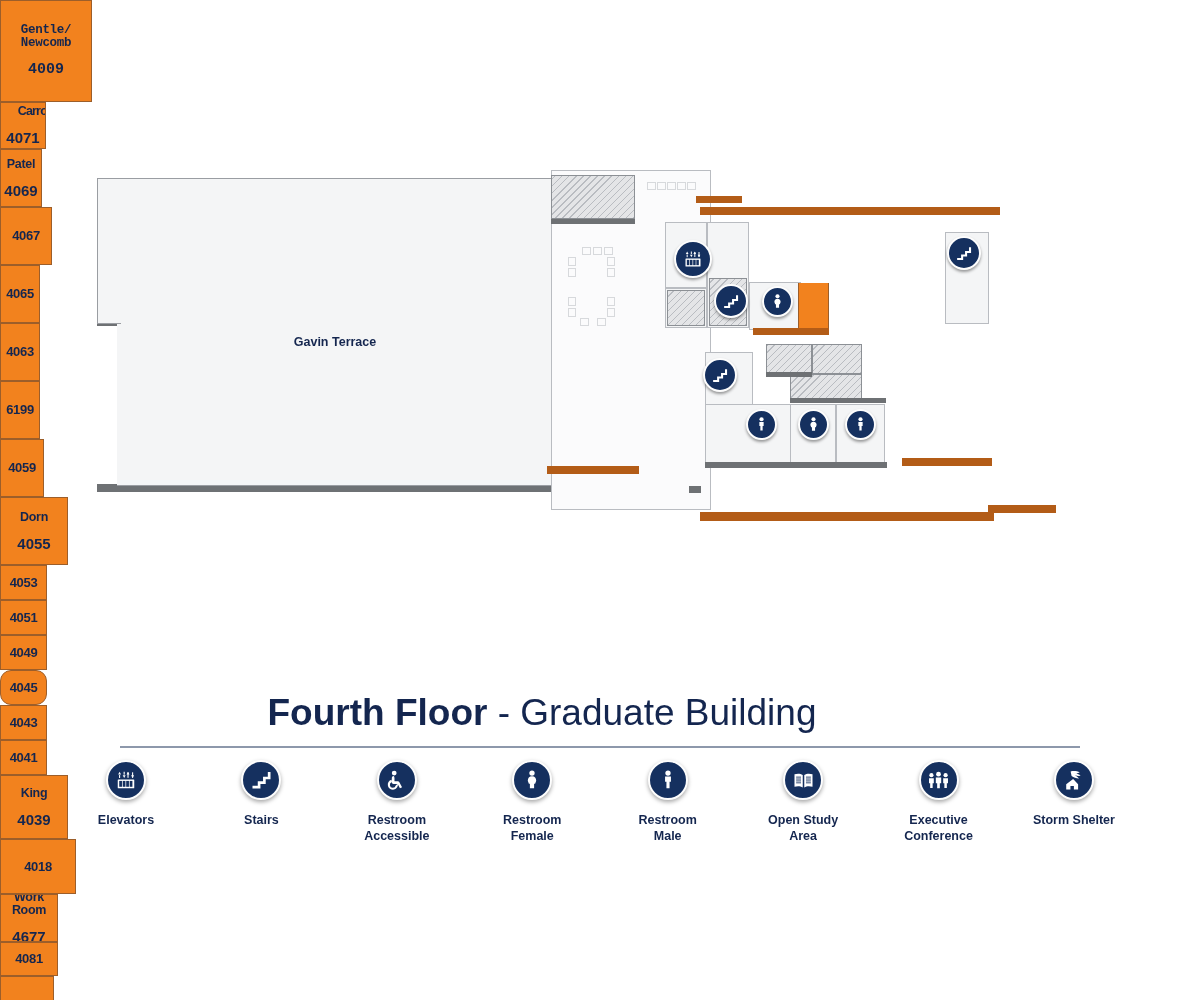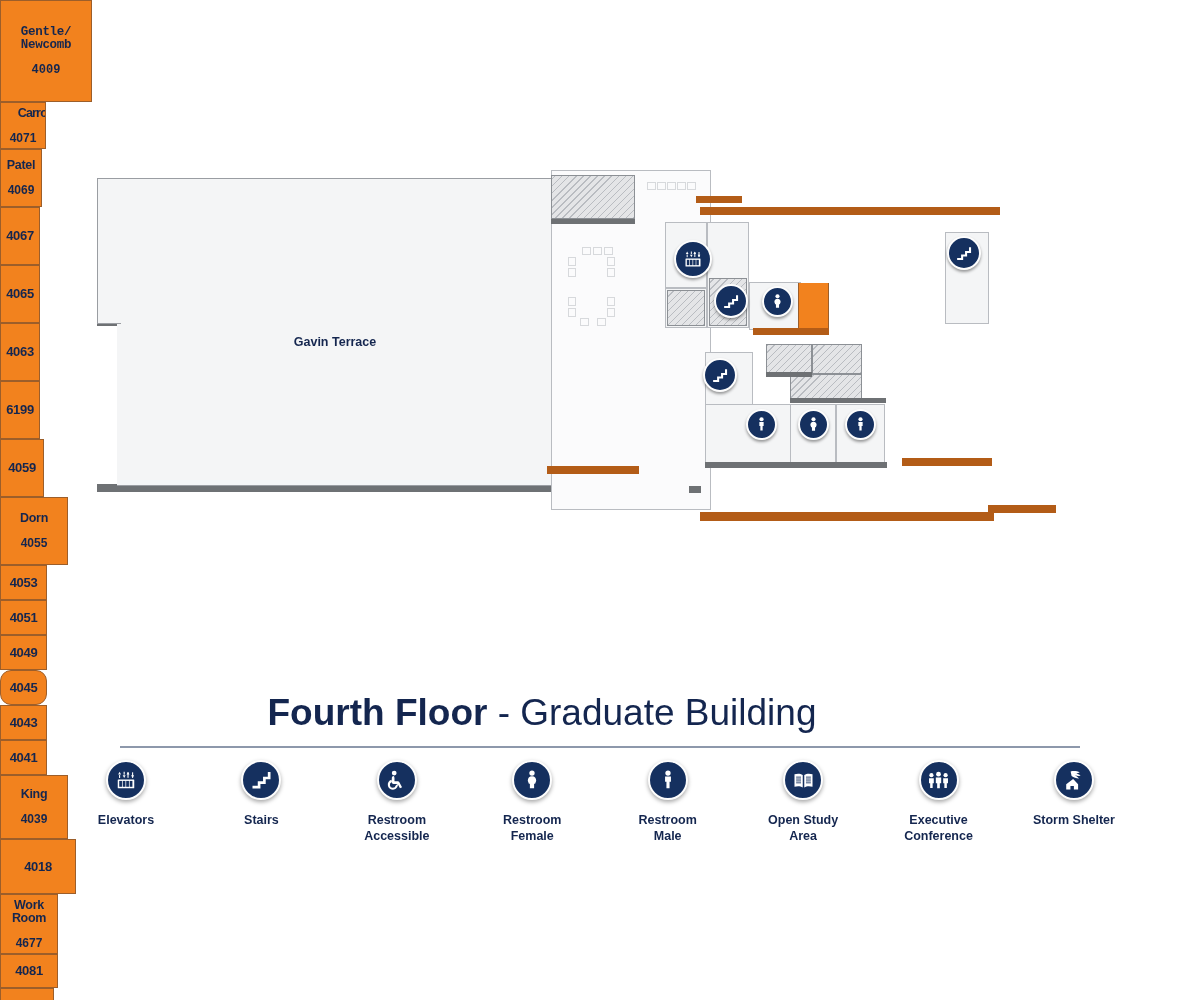--- a/index.html
+++ b/index.html
@@ -67,21 +67,21 @@
     line-height: 1.05;
     overflow: hidden;
   }
   .room .rname {
     font-size: 12.5px;
     font-weight: bold;
     letter-spacing: -0.3px;
     white-space: nowrap;
   }
   .room .rnum {
-    font-size: 12px;
+    font-size: 15px;
     font-weight: bold;
     margin-top: 12px;
   }
   .room.numonly .rname { font-size: 13px; }
   .room.tight .rname { letter-spacing: -0.8px; margin-left: 24px; }
 
   
   .arealabel {
     position: absolute;
     color: #14264f;
@@ -245,21 +245,21 @@
     <div class="abs shadow-or" style="left:696px; top:196px; width:46px; height:7px;"></div>
 
     <div class="room tight" style="left:696px; top:150px; width:46px; height:47px;">
       <div class="rname tight">Carroll</div>
       <div class="rnum">4071</div>
     </div>
     <div class="room" style="left:742px; top:150px; width:42px; height:58px;">
       <div class="rname">Patel</div>
       <div class="rnum">4069</div>
     </div>
-    <div class="room numonly" style="left:784px; top:150px; width:40px; height:58px;">
+    <div class="room numonly" style="left:784px; top:150px; width:52px; height:58px;">
       <div class="rname">4067</div>
     </div>
     <div class="room numonly" style="left:824px; top:150px; width:40px; height:58px;">
       <div class="rname">4065</div>
     </div>
     <div class="room numonly" style="left:864px; top:150px; width:40px; height:58px;">
       <div class="rname">4063</div>
     </div>
     <div class="room numonly" style="left:904px; top:150px; width:40px; height:58px;">
       <div class="rname">6199</div>
@@ -295,21 +295,21 @@
       <div class="rname">King</div>
       <div class="rnum">4039</div>
     </div>
 
     <div class="room numonly" style="left:753px; top:228px; width:76px; height:55px;">
       <div class="rname">4018</div>
     </div>
     <div class="abs room" style="left:798px; top:283px; width:31px; height:46px; border-top:none;"></div>
     <div class="abs shadow-or" style="left:753px; top:328px; width:76px; height:7px;"></div>
 
-    <div class="room" style="left:829px; top:228px; width:58px; height:60px;">
+    <div class="room" style="left:829px; top:228px; width:58px; height:48px;">
       <div class="rname">Work</div>
       <div class="rname">Room</div>
       <div class="rnum">4677</div>
     </div>
     <div class="room numonly" style="left:829px; top:294px; width:58px; height:34px;">
       <div class="rname">4081</div>
     </div>
     <div class="room numonly" style="left:833px; top:328px; width:54px; height:31px;">
       
     </div>

